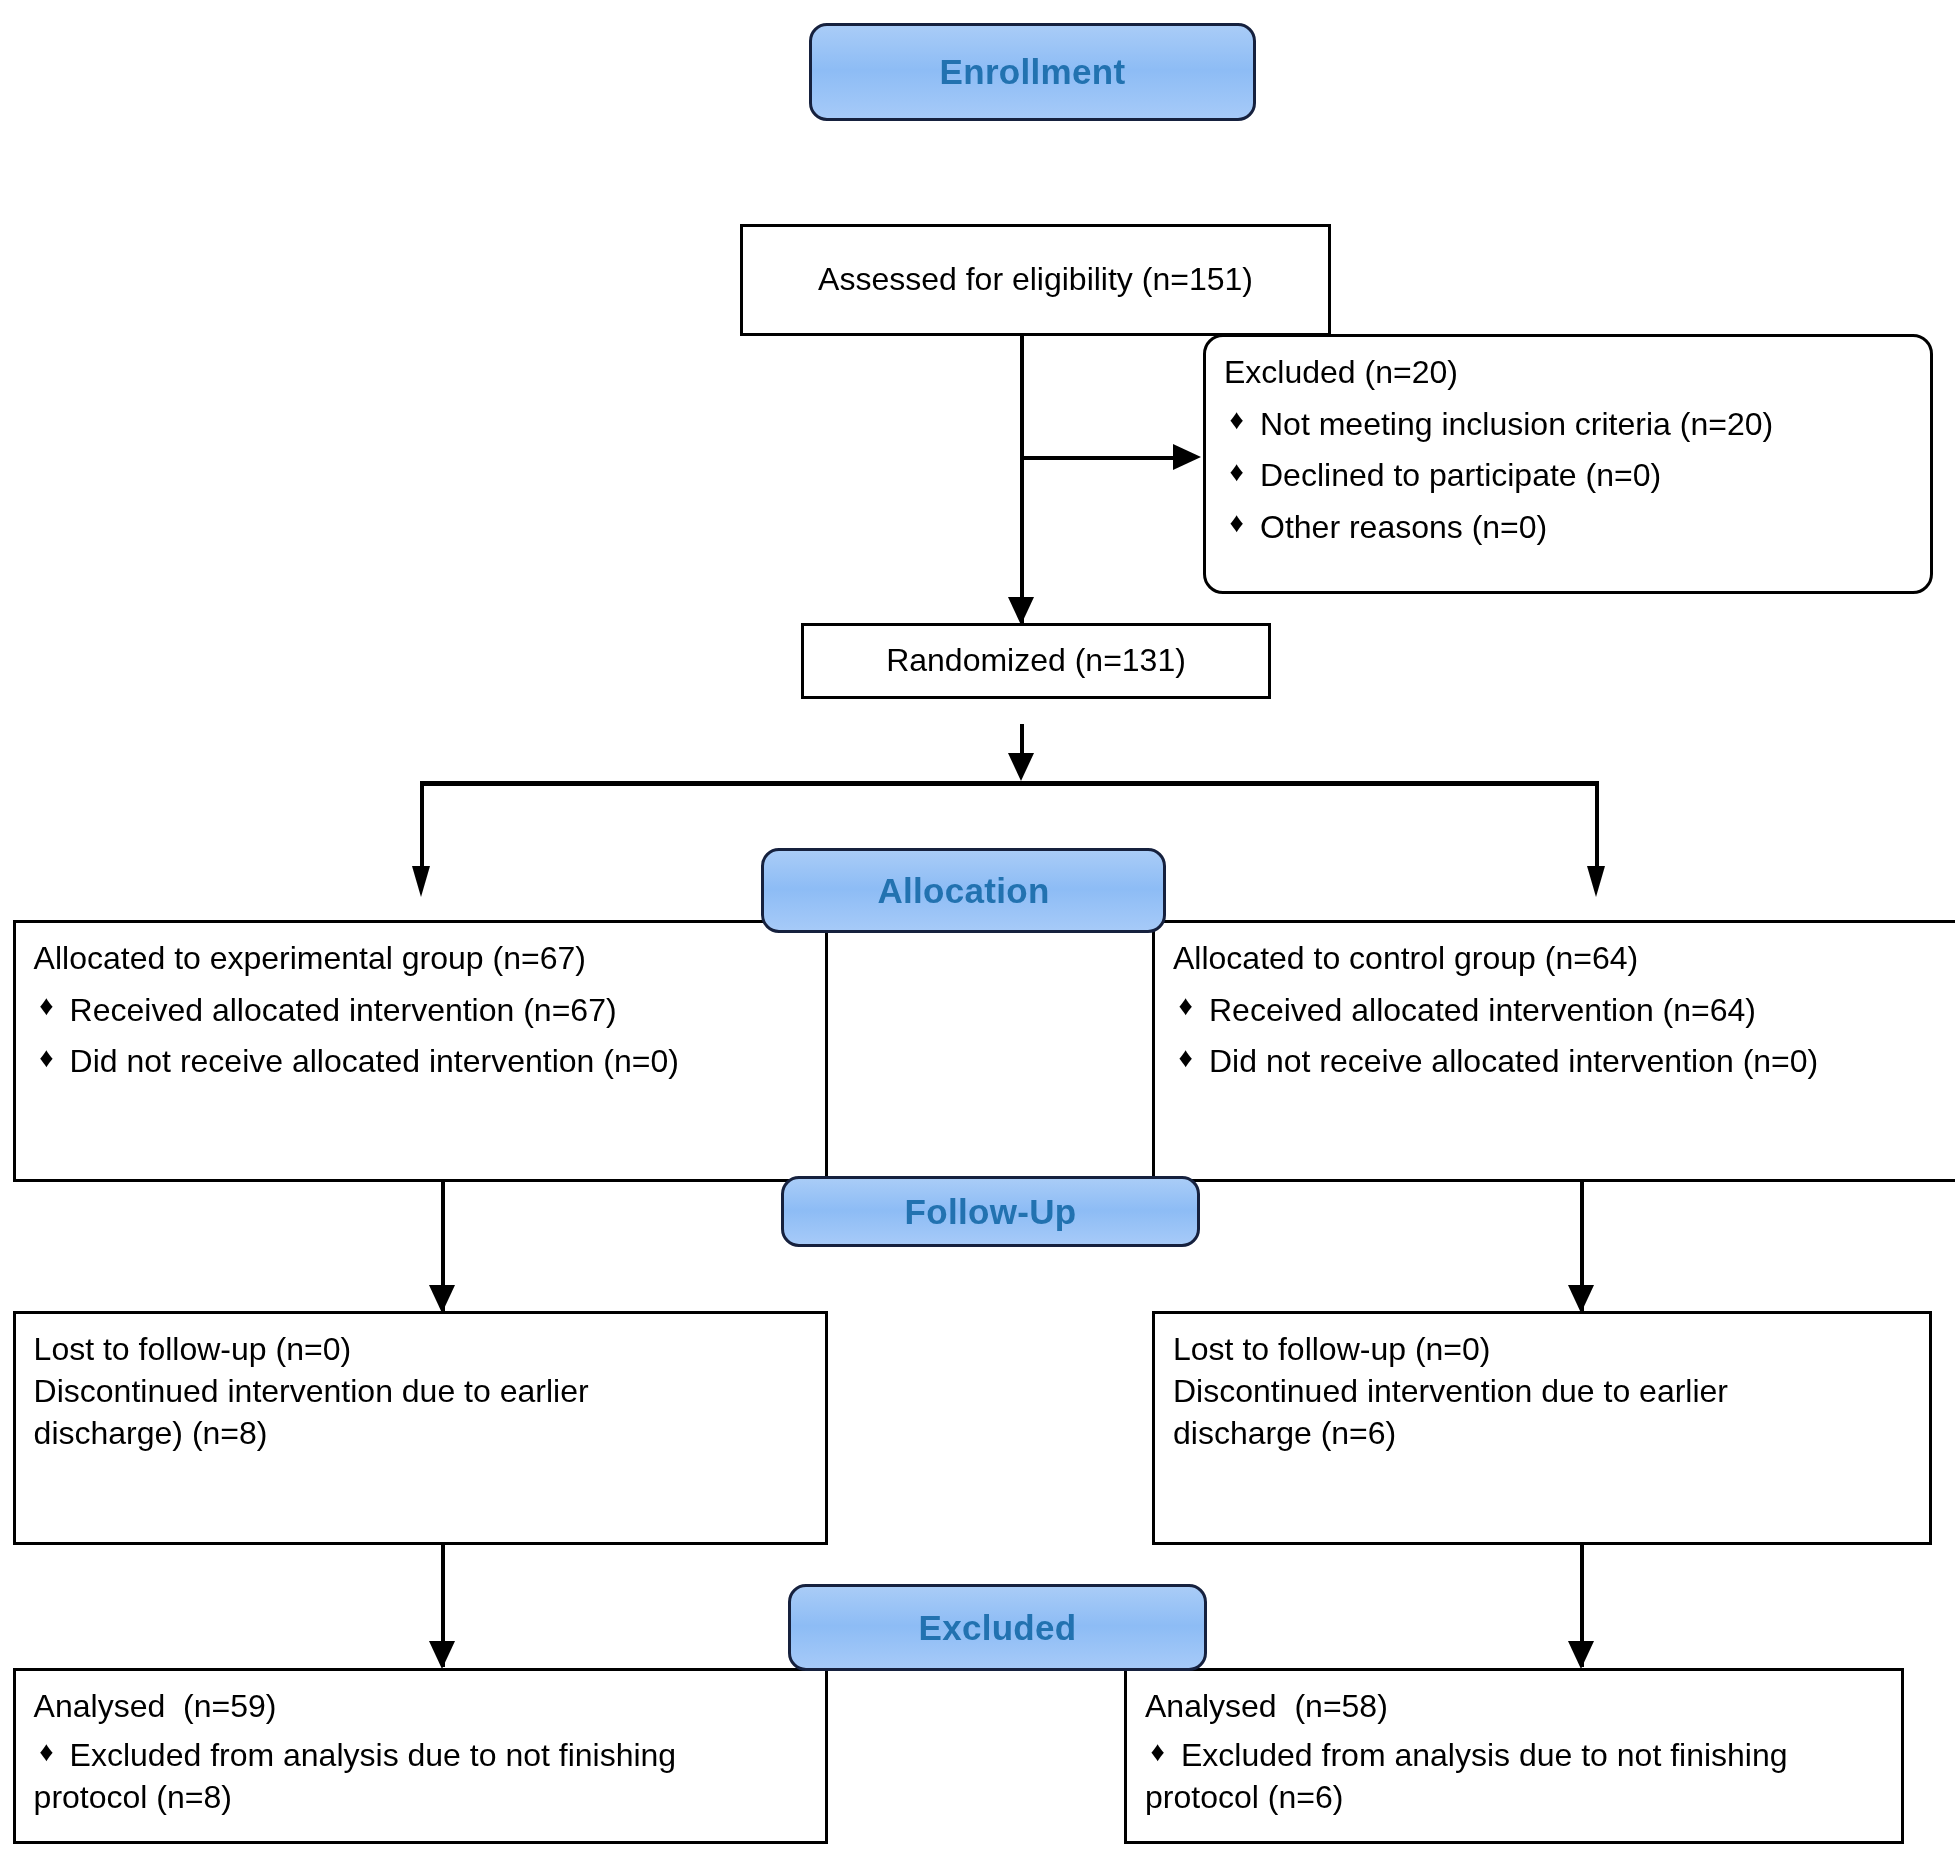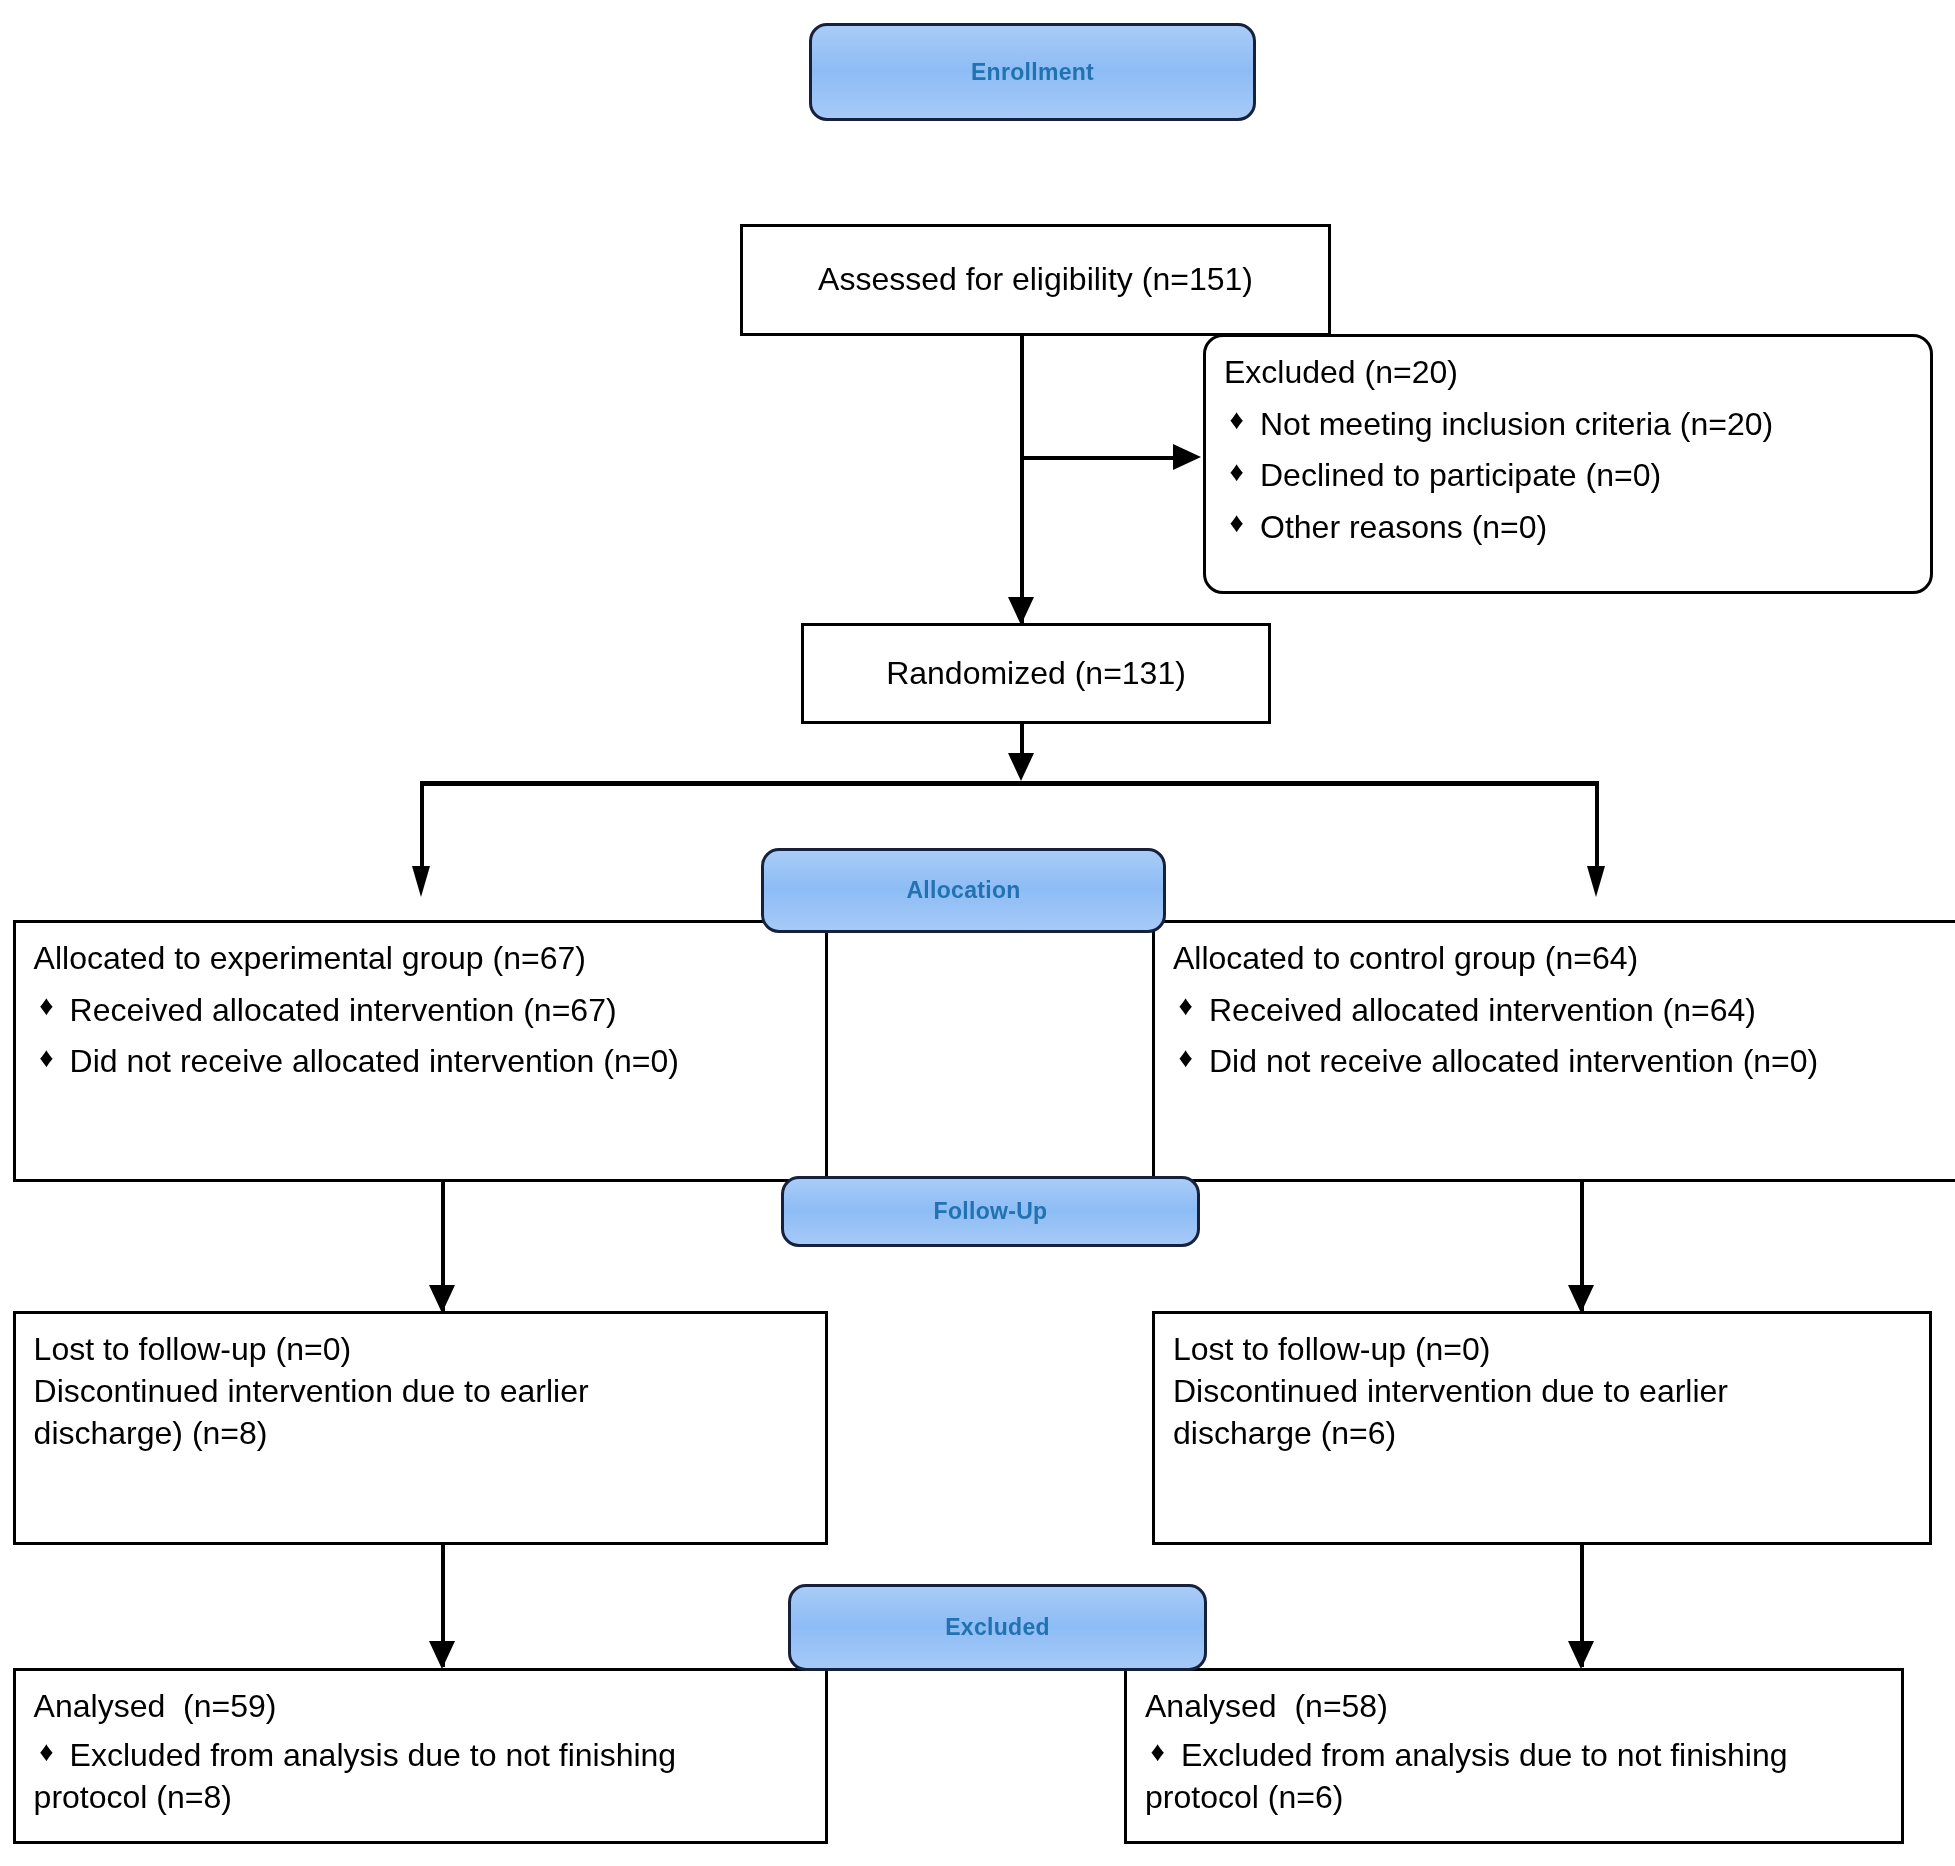--- a/index.html
+++ b/index.html
@@ -64,21 +64,21 @@
   }
 
   
   .banner {
     position: absolute;
     box-sizing: border-box;
     border: 3.5px solid #16213e;
     border-radius: 18px;
     background: linear-gradient(180deg, #a9ccf7 0%, #8dbcf5 48%, #a6caf8 100%);
     color: #2272b0;
-    font-size: 23px;
+    font-size: 35px;
     font-weight: bold;
     display: flex;
     align-items: center;
     justify-content: center;
     z-index: 6;
     letter-spacing: 0.3px;
   }
 
   
   .vline {
@@ -155,21 +155,21 @@
         <span class="bullet-glyph">♦</span>
         <span>Declined to participate (n=0)</span>
       </div>
       <div class="bullet-line">
         <span class="bullet-glyph">♦</span>
         <span>Other reasons (n=0)</span>
       </div>
     </div>
   </div>
 
-  <div class="node centered" style="left:801px; top:623px; width:470px; height:101px;">
+  <div class="node centered" style="left:801px; top:623px; width:470px; height:76px;">
     <div class="pad">
       <div class="line-plain">Randomized (n=131)</div>
     </div>
   </div>
 
   <div class="vline" style="left:1020px; top:724px; height:42px;"></div>
   <div class="arrow-down" style="left:1008px; top:753px;"></div>
   <div class="hbar-thick" style="left:420px; top:781px; width:1179px;"></div>
 
   <div class="vline" style="left:420px; top:781px; height:105px;"></div>

